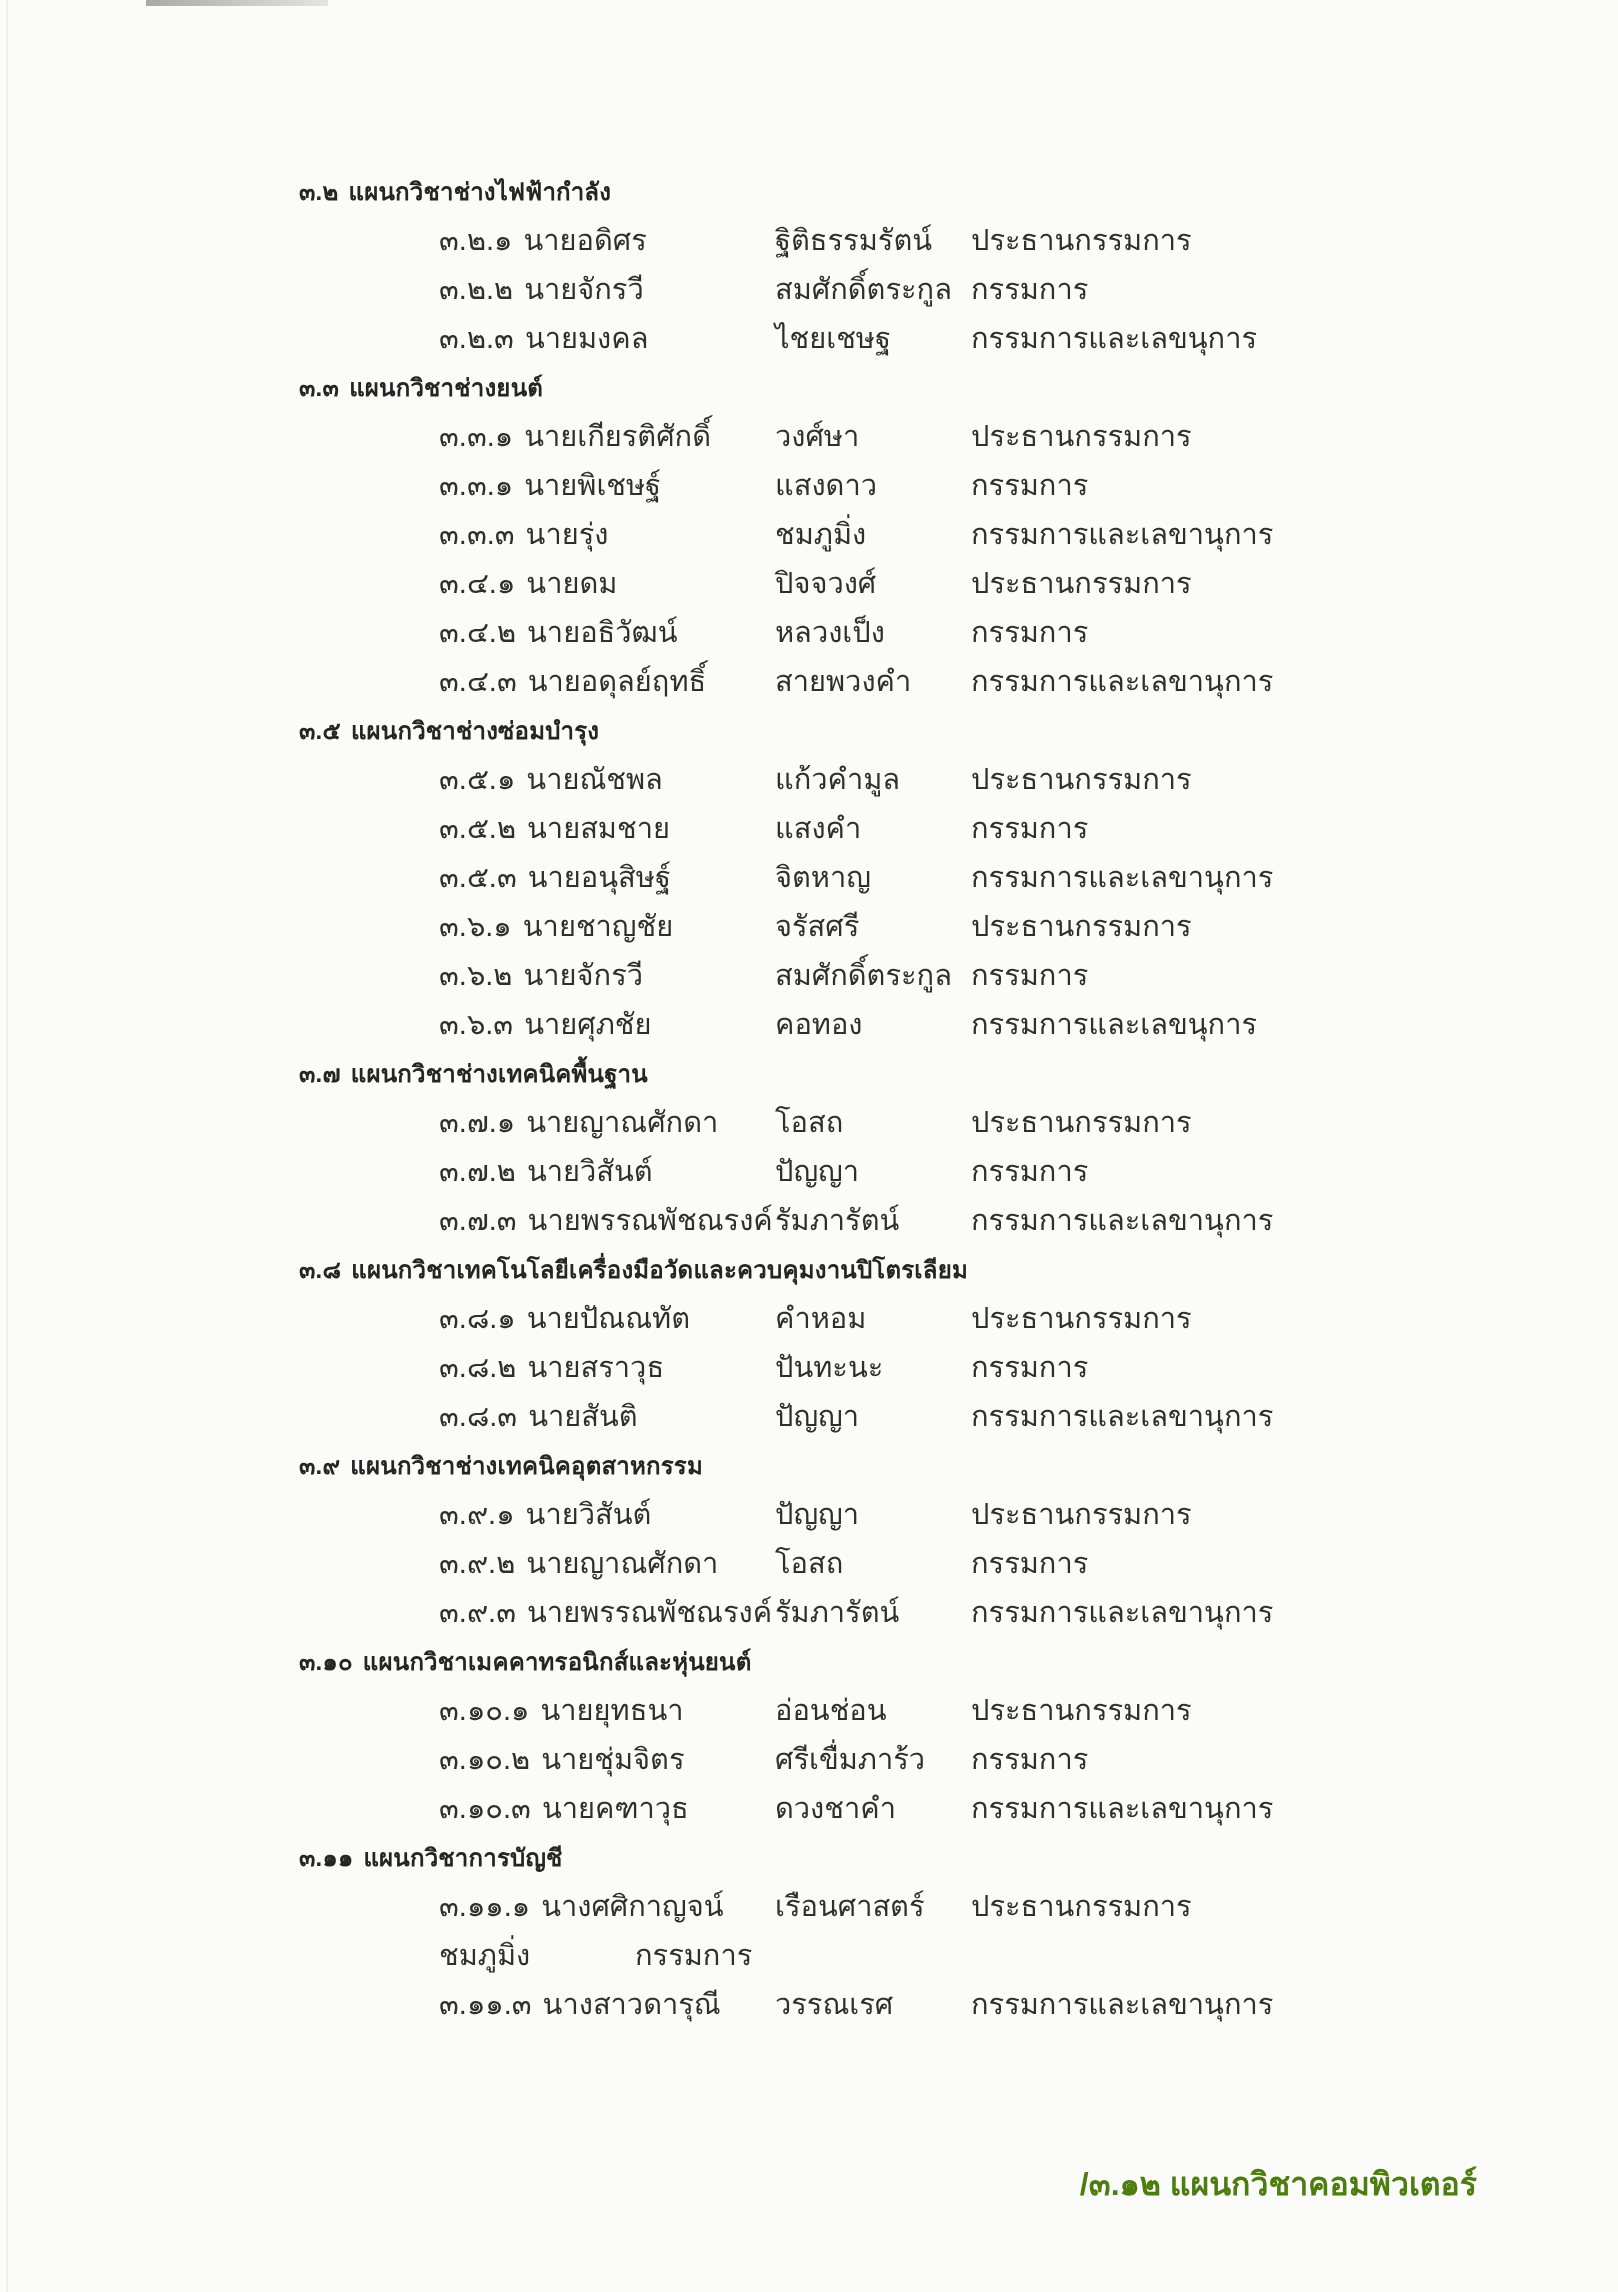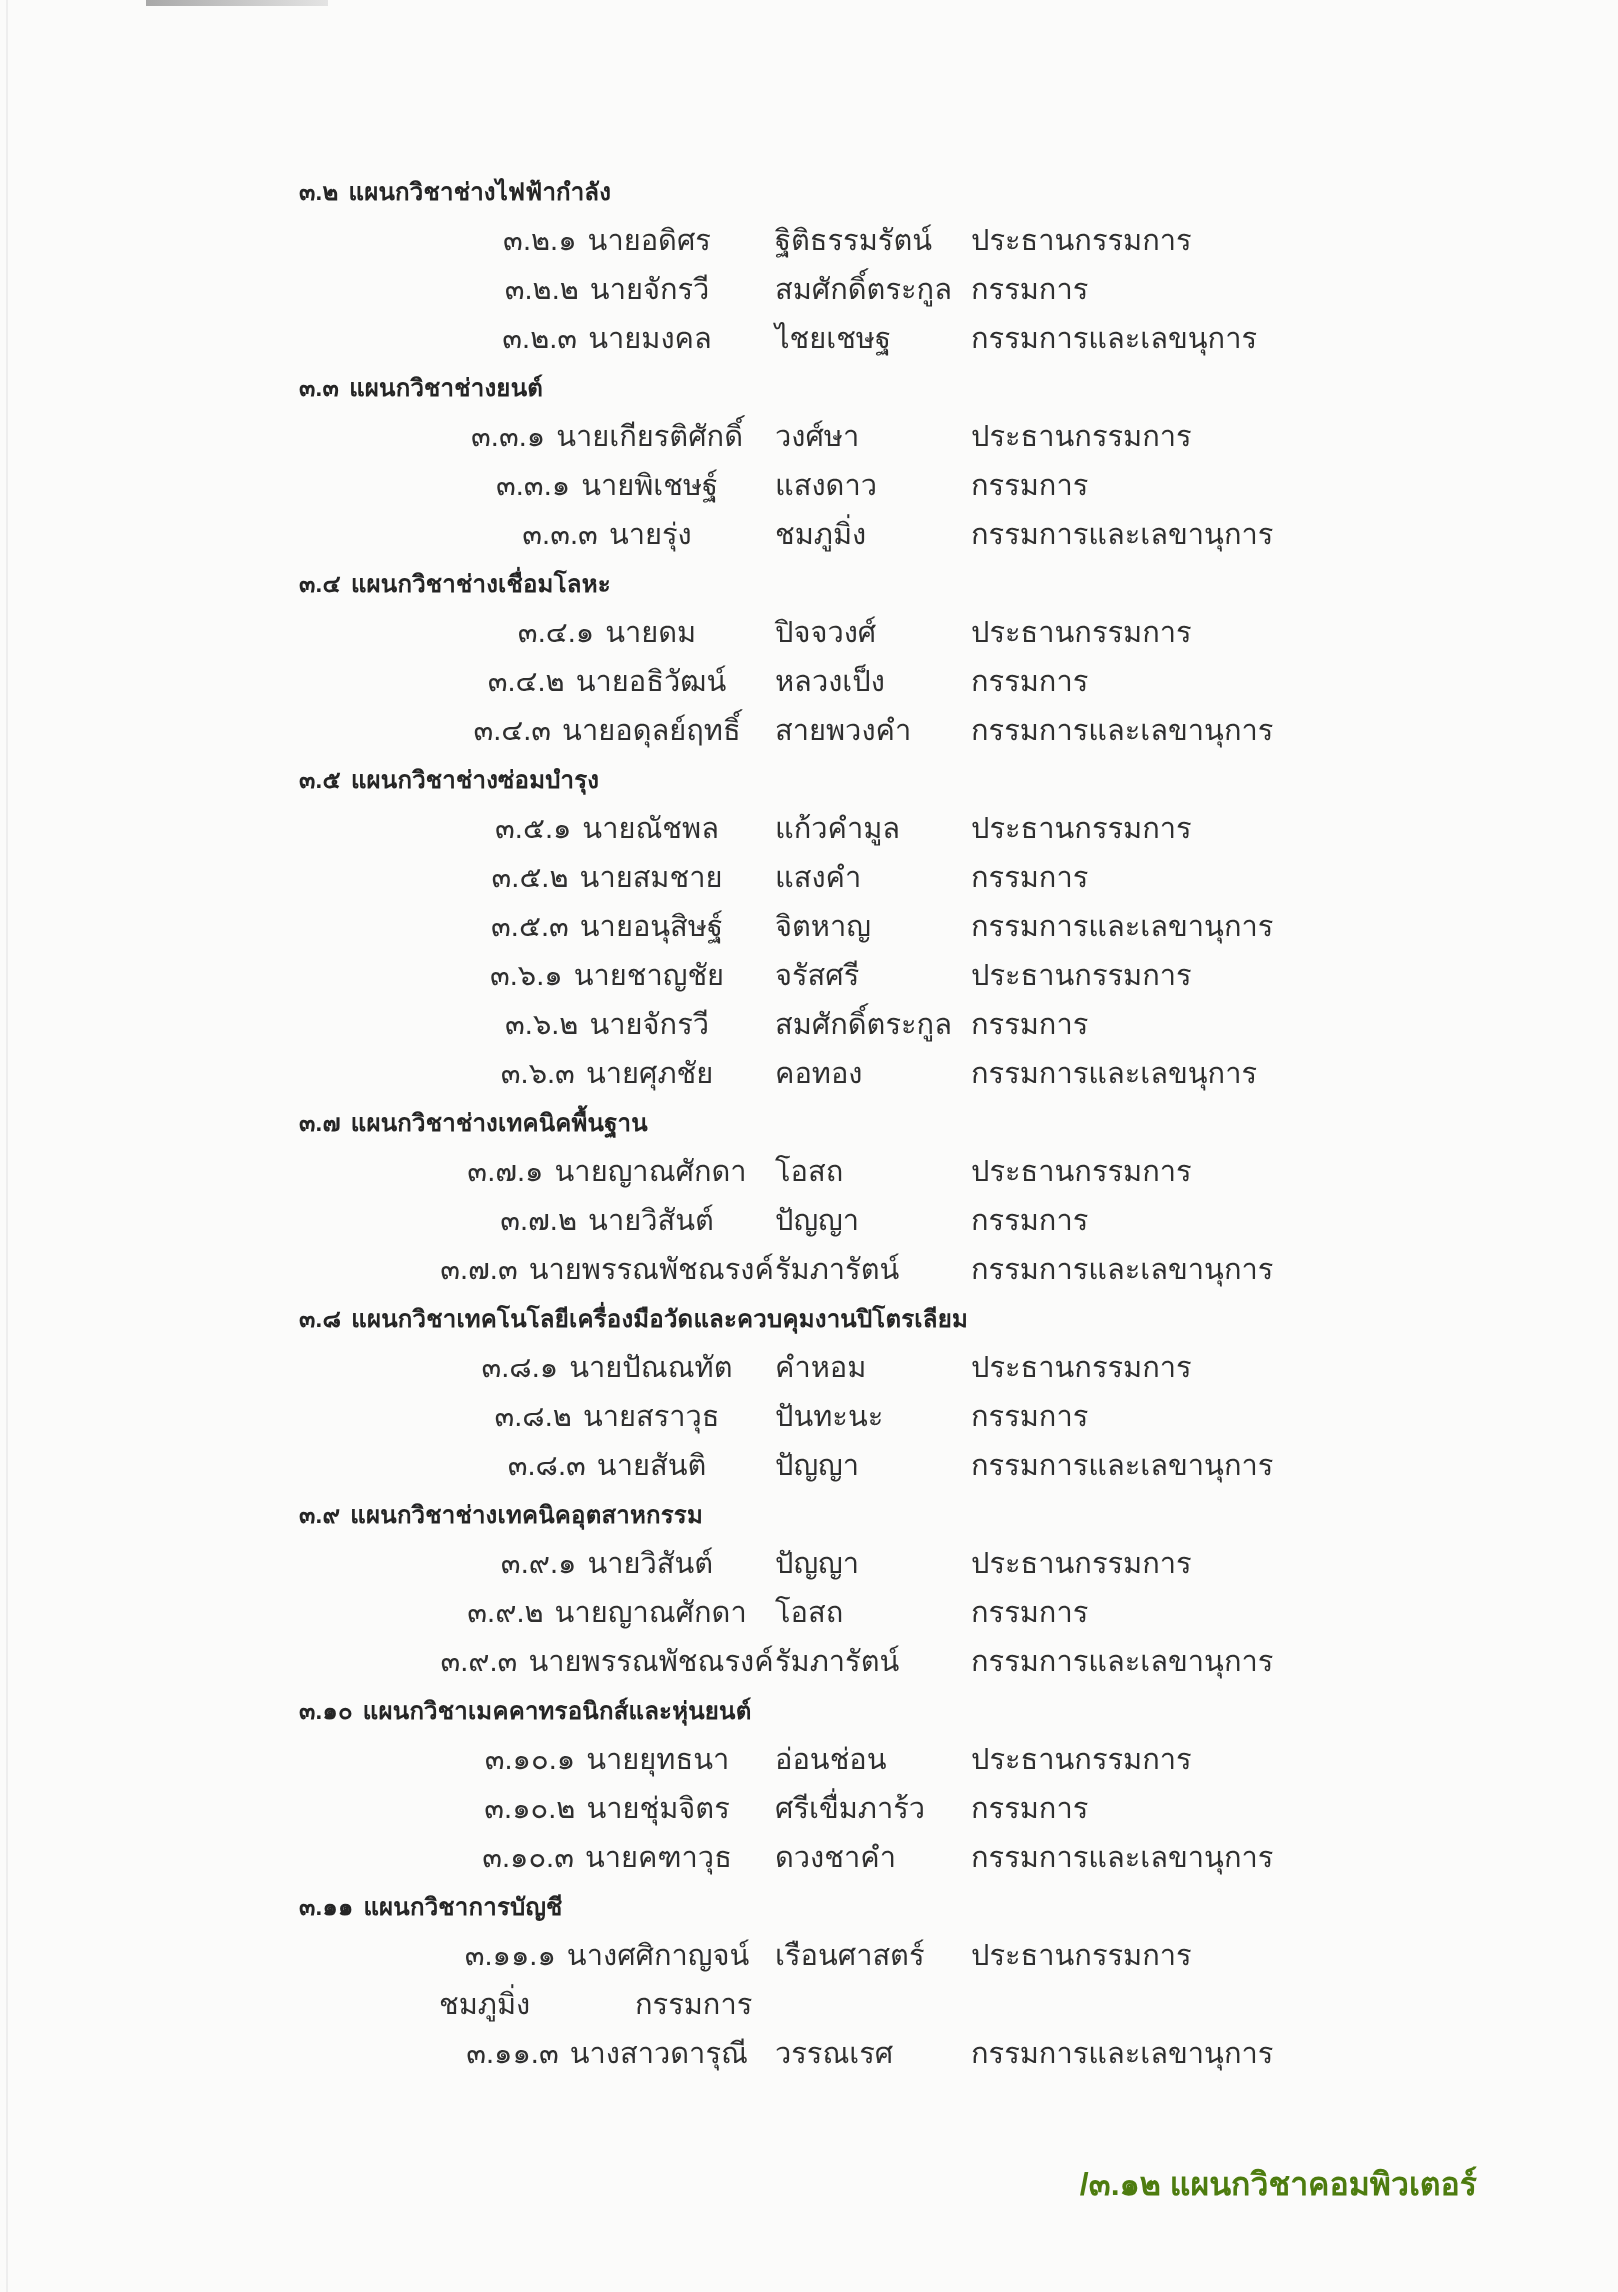--- a/index.html
+++ b/index.html
@@ -56,21 +56,20 @@
   .member-row {
     display: flex;
     margin-left: 439px;
     font-size: 29px;
     line-height: 49px;
     white-space: nowrap;
   }
   .cell-idname {
     flex: 0 0 auto;
     min-width: 336px;
-    text-align: center;
   }
   .row-name { margin-left: 0.38em; }
   .cell-surname {
     flex: 0 0 auto;
     min-width: 196px;
   }
   .cell-role {
     flex: 0 0 auto;
   }
   .footer-note {
@@ -135,23 +134,20 @@
 
   <div class="member-row">
     <span class="cell-idname"><span class="row-no">๓.๓.๓</span><span class="row-name">นายรุ่ง</span></span>
     <span class="cell-surname">ชมภูมิ่ง</span>
     <span class="cell-role">กรรมการและเลขานุการ</span>
   </div>
 </div>
   </div>
 
   <div class="section">
-    <div class="section-header">
-      <span class="sec-no">๓.๔</span><span class="sec-title">แผนกวิชาช่างเชื่อมโลหะ</span>
-    </div>
     <div class="rows">
   <div class="member-row">
     <span class="cell-idname"><span class="row-no">๓.๔.๑</span><span class="row-name">นายดม</span></span>
     <span class="cell-surname">ปิจจวงศ์</span>
     <span class="cell-role">ประธานกรรมการ</span>
   </div>
 
   <div class="member-row">
     <span class="cell-idname"><span class="row-no">๓.๔.๒</span><span class="row-name">นายอธิวัฒน์</span></span>
     <span class="cell-surname">หลวงเป็ง</span>

